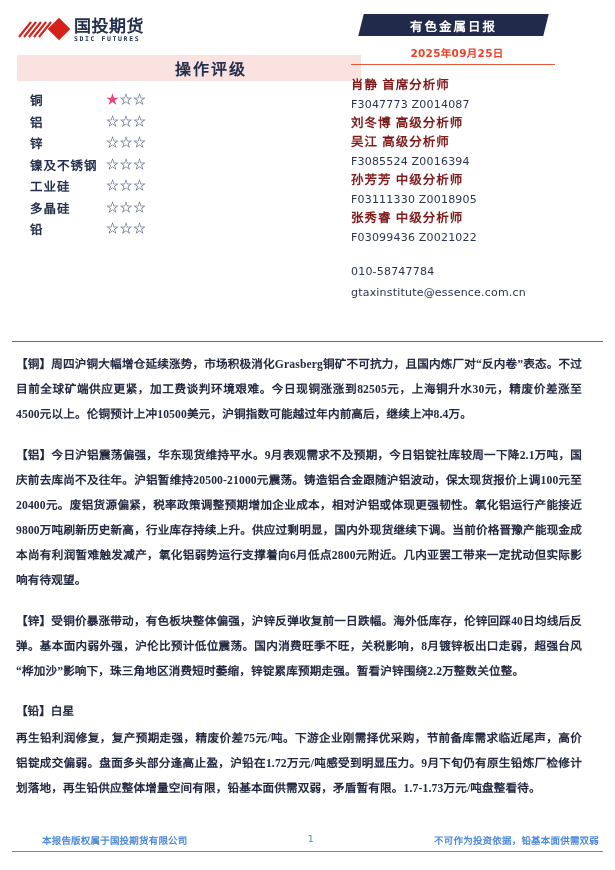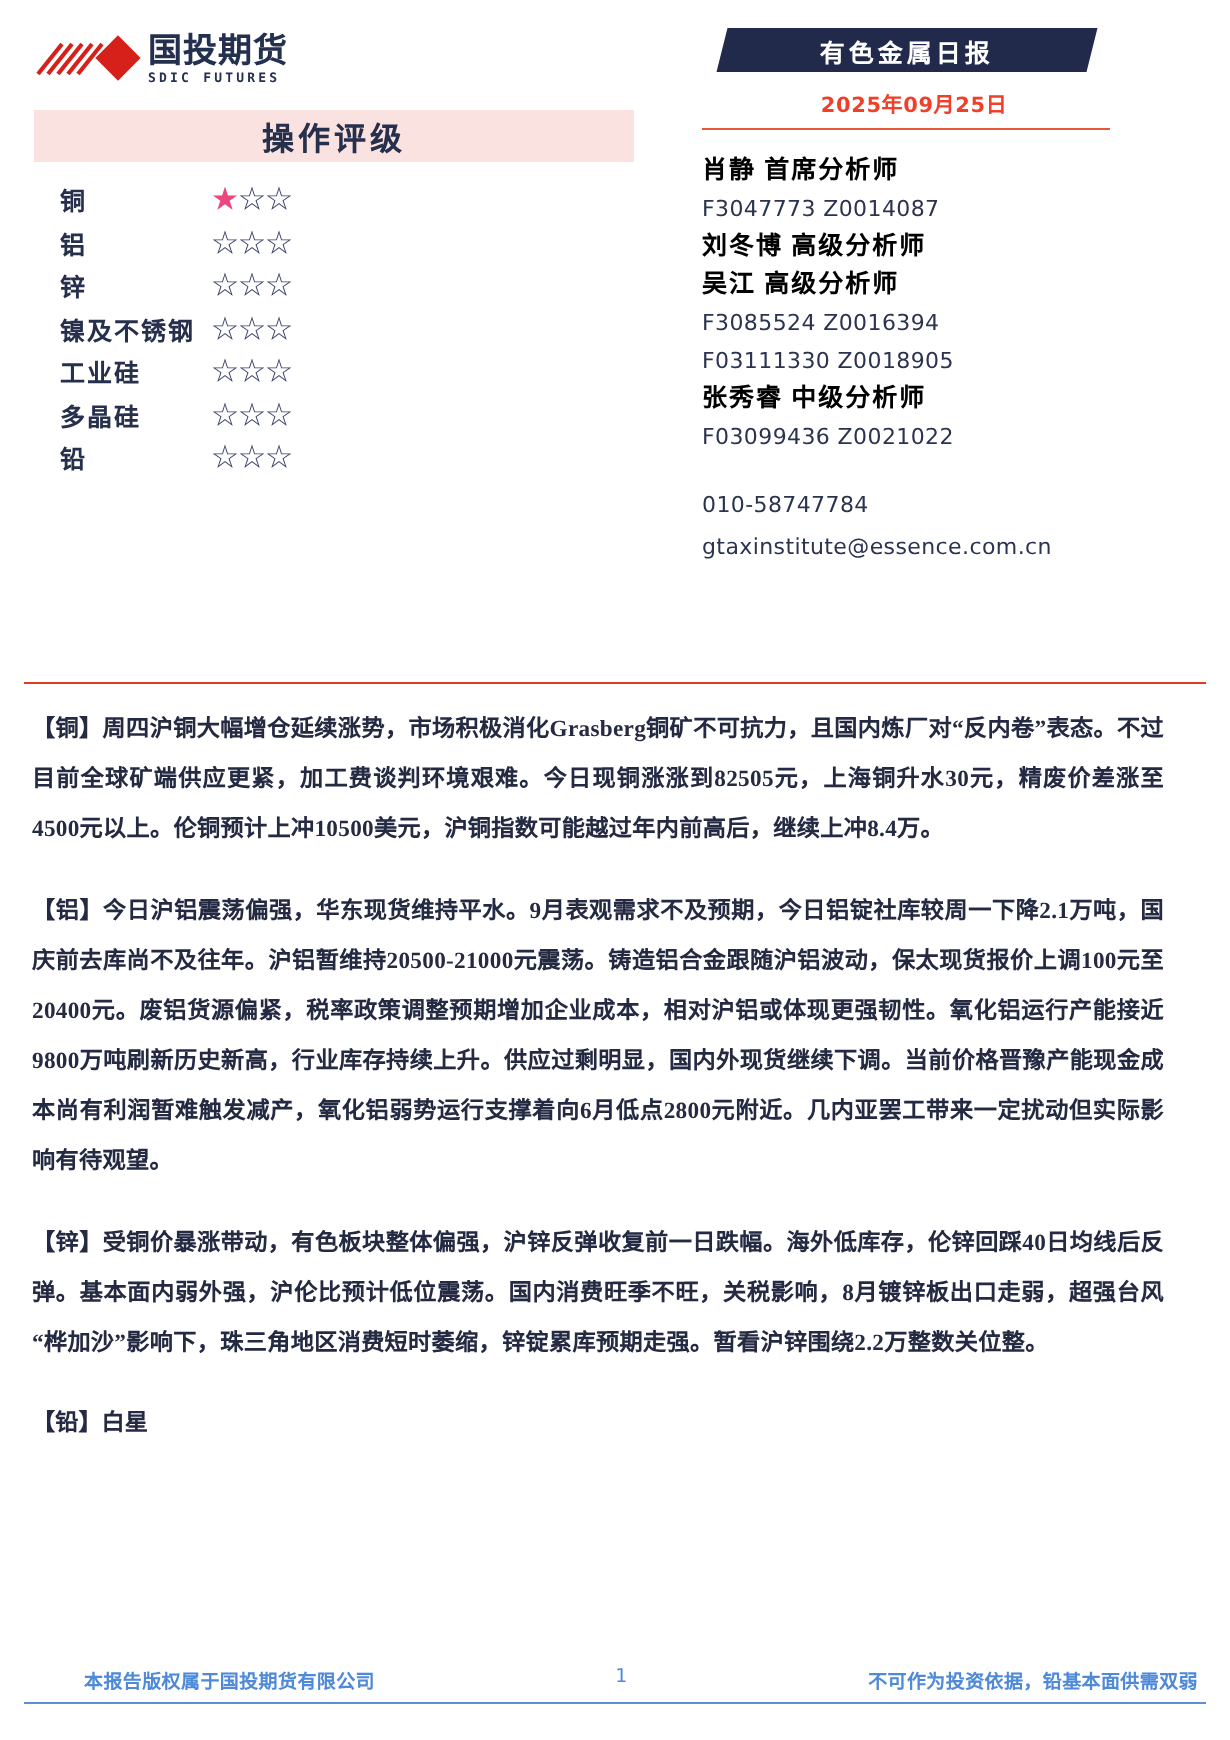--- a/index.html
+++ b/index.html
@@ -83,20 +83,21 @@
 
   
   .rating-title-bar {
     margin-top: 9px;
     width: 300px;
     height: 26px;
     background: #fae2e0;
     display: flex;
     align-items: center;
     justify-content: center;
+    padding-left: 44px;
   }
   .rating-title-bar span {
     font-size: 16px;
     font-weight: bold;
     color: #26304d;
     letter-spacing: 2px;
   }
   .rating-list {
     margin-top: 8px;
     padding-left: 13px;
@@ -159,21 +160,21 @@
   .date-rule {
     margin-top: 3px;
     width: 204px;
     height: 1px;
     background: #e8563c;
   }
   .analysts { margin-top: 11px; }
   .analyst-name {
     font-size: 12.5px;
     font-weight: bold;
-    color: #000000;
+    color: #7f1d1d;
     letter-spacing: 1px;
     line-height: 19px;
     white-space: nowrap;
   }
   .analyst-code {
     font-family: "DejaVu Sans", sans-serif;
     font-size: 11px;
     color: #2a3350;
     letter-spacing: 0.2px;
     line-height: 19px;
@@ -329,40 +330,42 @@
         <span class="date-text">2025年09月25日</span>
       </div>
       <div class="date-rule"></div>
 
       <div class="analysts" id="analyst-list">
           <div class="analyst-name">肖静 首席分析师</div>
           <div class="analyst-code">F3047773 Z0014087</div>
           <div class="analyst-name">刘冬博 高级分析师</div>
           <div class="analyst-name">吴江 高级分析师</div>
           <div class="analyst-code">F3085524 Z0016394</div>
+          <div class="analyst-name">孙芳芳 中级分析师</div>
           <div class="analyst-code">F03111330 Z0018905</div>
           <div class="analyst-name">张秀睿 中级分析师</div>
           <div class="analyst-code">F03099436 Z0021022</div>
         </div>
 
       <div class="contact">
         <div>010-58747784</div>
         <div>gtaxinstitute@essence.com.cn</div>
       </div>
 
     </div>
   </div>
 
   <div class="main-rule"></div>
 
   <div class="body-text" id="body-sections">
       <p class="para">【铜】周四沪铜大幅增仓延续涨势，市场积极消化Grasberg铜矿不可抗力，且国内炼厂对“反内卷”表态。不过目前全球矿端供应更紧，加工费谈判环境艰难。今日现铜涨涨到82505元，上海铜升水30元，精废价差涨至4500元以上。伦铜预计上冲10500美元，沪铜指数可能越过年内前高后，继续上冲8.4万。</p>
       <p class="para">【铝】今日沪铝震荡偏强，华东现货维持平水。9月表观需求不及预期，今日铝锭社库较周一下降2.1万吨，国庆前去库尚不及往年。沪铝暂维持20500-21000元震荡。铸造铝合金跟随沪铝波动，保太现货报价上调100元至20400元。废铝货源偏紧，税率政策调整预期增加企业成本，相对沪铝或体现更强韧性。氧化铝运行产能接近9800万吨刷新历史新高，行业库存持续上升。供应过剩明显，国内外现货继续下调。当前价格晋豫产能现金成本尚有利润暂难触发减产，氧化铝弱势运行支撑着向6月低点2800元附近。几内亚罢工带来一定扰动但实际影响有待观望。</p>
       <p class="para">【锌】受铜价暴涨带动，有色板块整体偏强，沪锌反弹收复前一日跌幅。海外低库存，伦锌回踩40日均线后反弹。基本面内弱外强，沪伦比预计低位震荡。国内消费旺季不旺，关税影响，8月镀锌板出口走弱，超强台风“桦加沙”影响下，珠三角地区消费短时萎缩，锌锭累库预期走强。暂看沪锌围绕2.2万整数关位整。</p>
       <p class="sec-head">【铅】白星</p>
+      <p class="para para-tight">再生铅利润修复，复产预期走强，精废价差75元/吨。下游企业刚需择优采购，节前备库需求临近尾声，高价铝锭成交偏弱。盘面多头部分逢高止盈，沪铅在1.72万元/吨感受到明显压力。9月下旬仍有原生铅炼厂检修计划落地，再生铅供应整体增量空间有限，铅基本面供需双弱，矛盾暂有限。1.7-1.73万元/吨盘整看待。</p>
     </div>
 
   <div class="footer-rule"></div>
   <div class="footer">
     <span>本报告版权属于国投期货有限公司</span>
     <span class="footer-page">1</span>
     <span>不可作为投资依据，铅基本面供需双弱</span>
   </div>
 
 </div>

